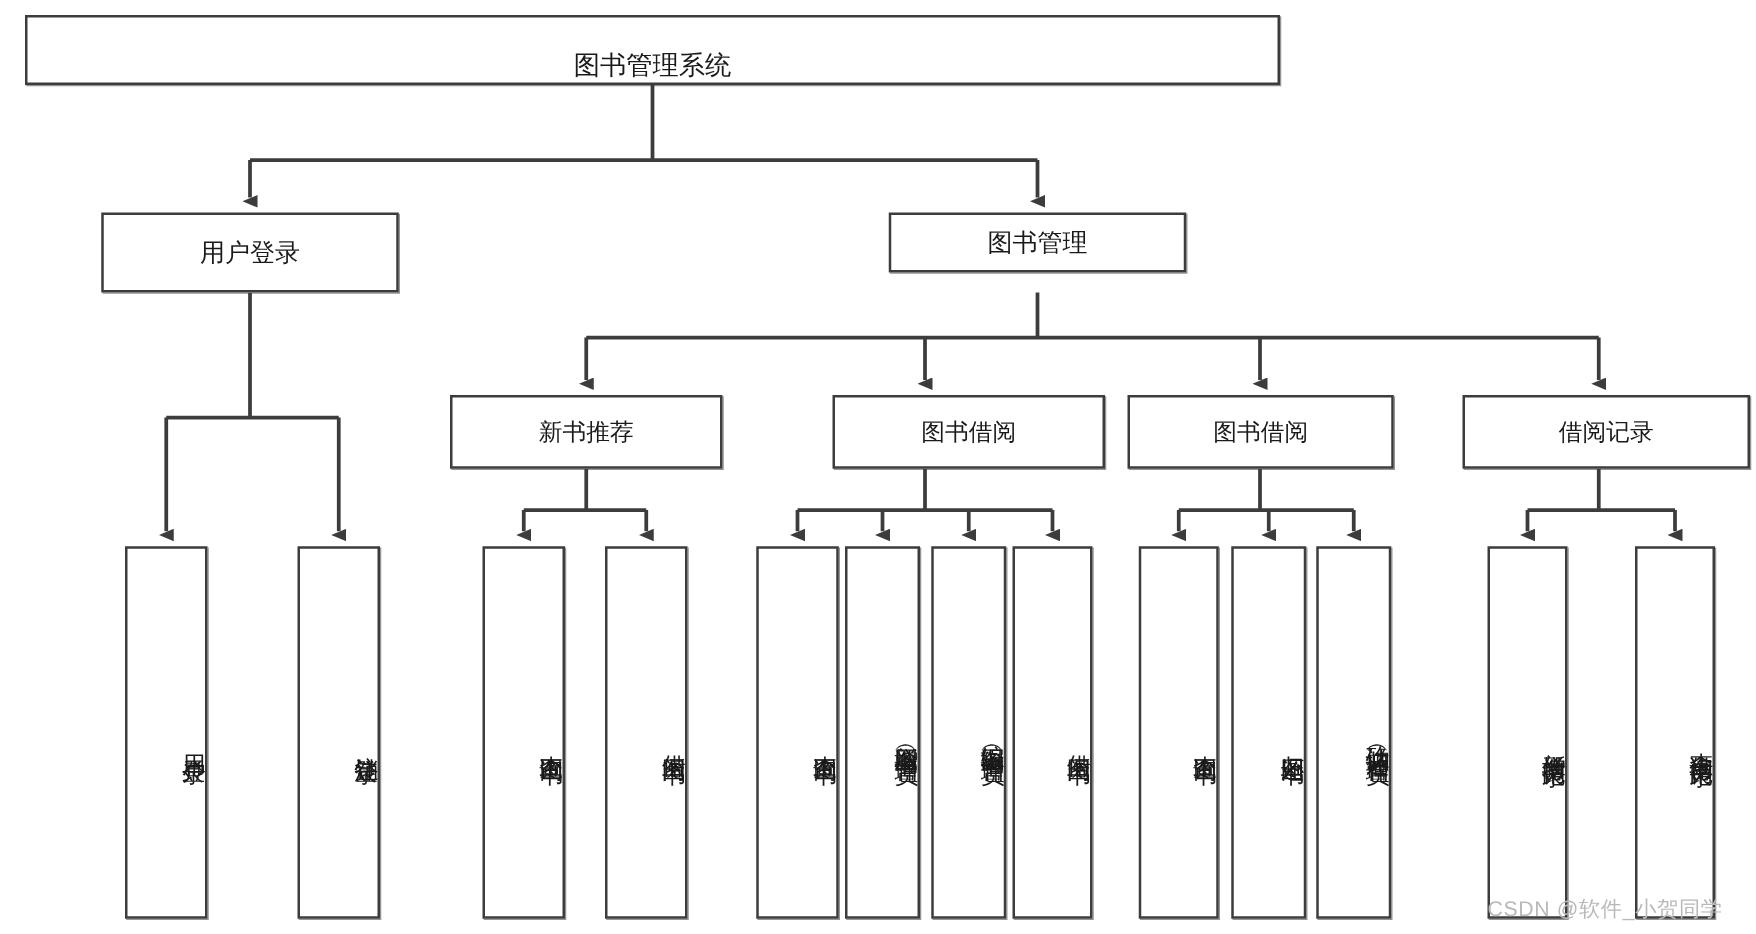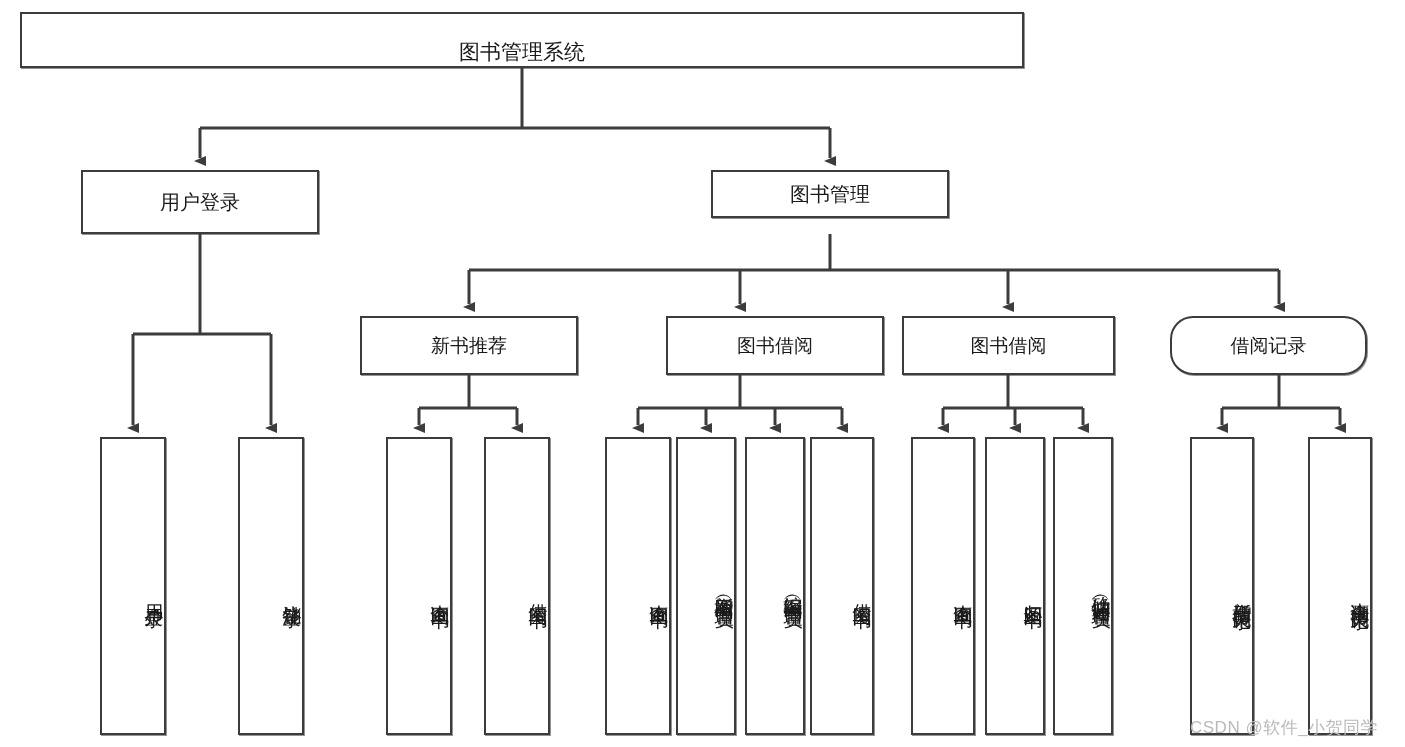--- a/index.html
+++ b/index.html
@@ -142,21 +142,21 @@
 
   <div class="node level3" id="n-l3-0" style="left: 360px; top: 316px; width: 218px; height: 59px;">
     <span>新书推荐</span>
   </div>
   <div class="node level3" id="n-l3-1" style="left: 666px; top: 316px; width: 218px; height: 59px;">
     <span>图书借阅</span>
   </div>
   <div class="node level3" id="n-l3-2" style="left: 902px; top: 316px; width: 213px; height: 59px;">
     <span>图书借阅</span>
   </div>
-  <div class="node level3" id="n-l3-3" style="left: 1170px; top: 316px; width: 197px; height: 59px; border-radius: 23px;">
+  <div class="node level3" id="n-l3-3" style="left: 1170px; top: 316px; width: 230px; height: 59px;">
     <span>借阅记录</span>
   </div>
 
   <div class="node leaf" id="n-leaf-0" style="left: 100px; top: 437px; width: 66px; height: 298px;">
     <span class="leaf-label">用户登录</span>
   </div>
   <div class="node leaf" id="n-leaf-1" style="left: 238px; top: 437px; width: 66px; height: 298px;">
     <span class="leaf-label">注销登录</span>
   </div>
   <div class="node leaf" id="n-leaf-2" style="left: 386px; top: 437px; width: 66px; height: 298px;">

